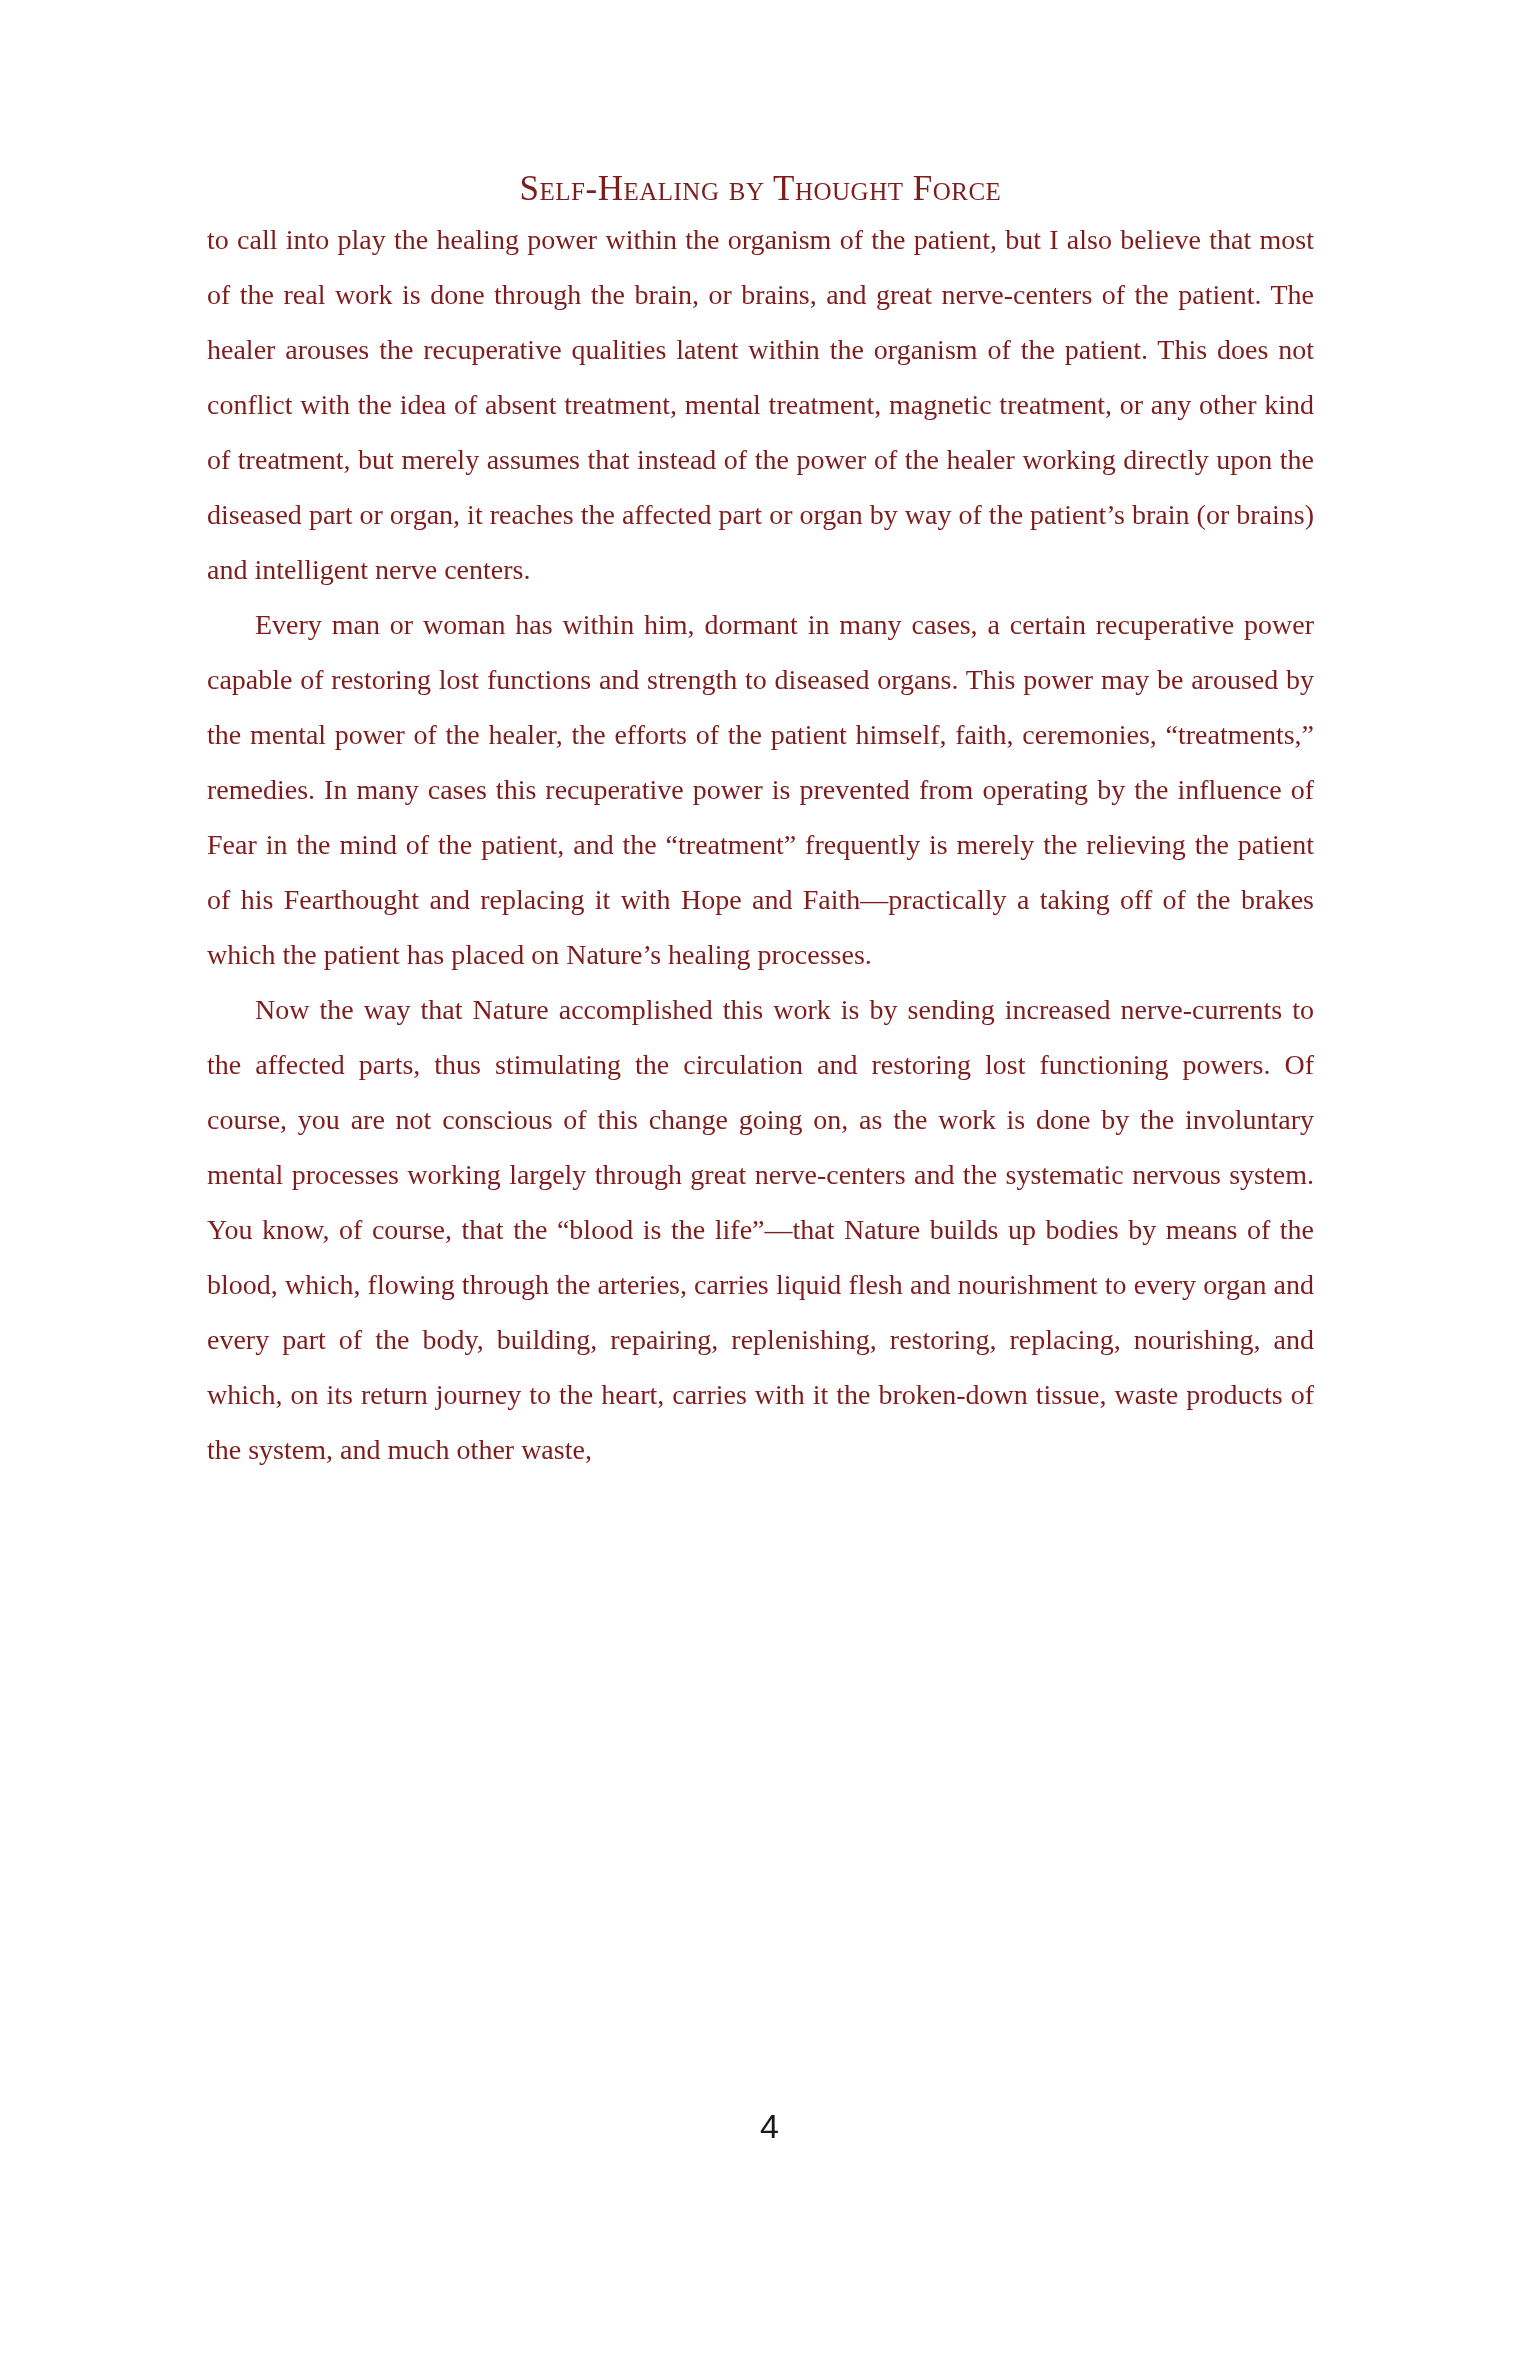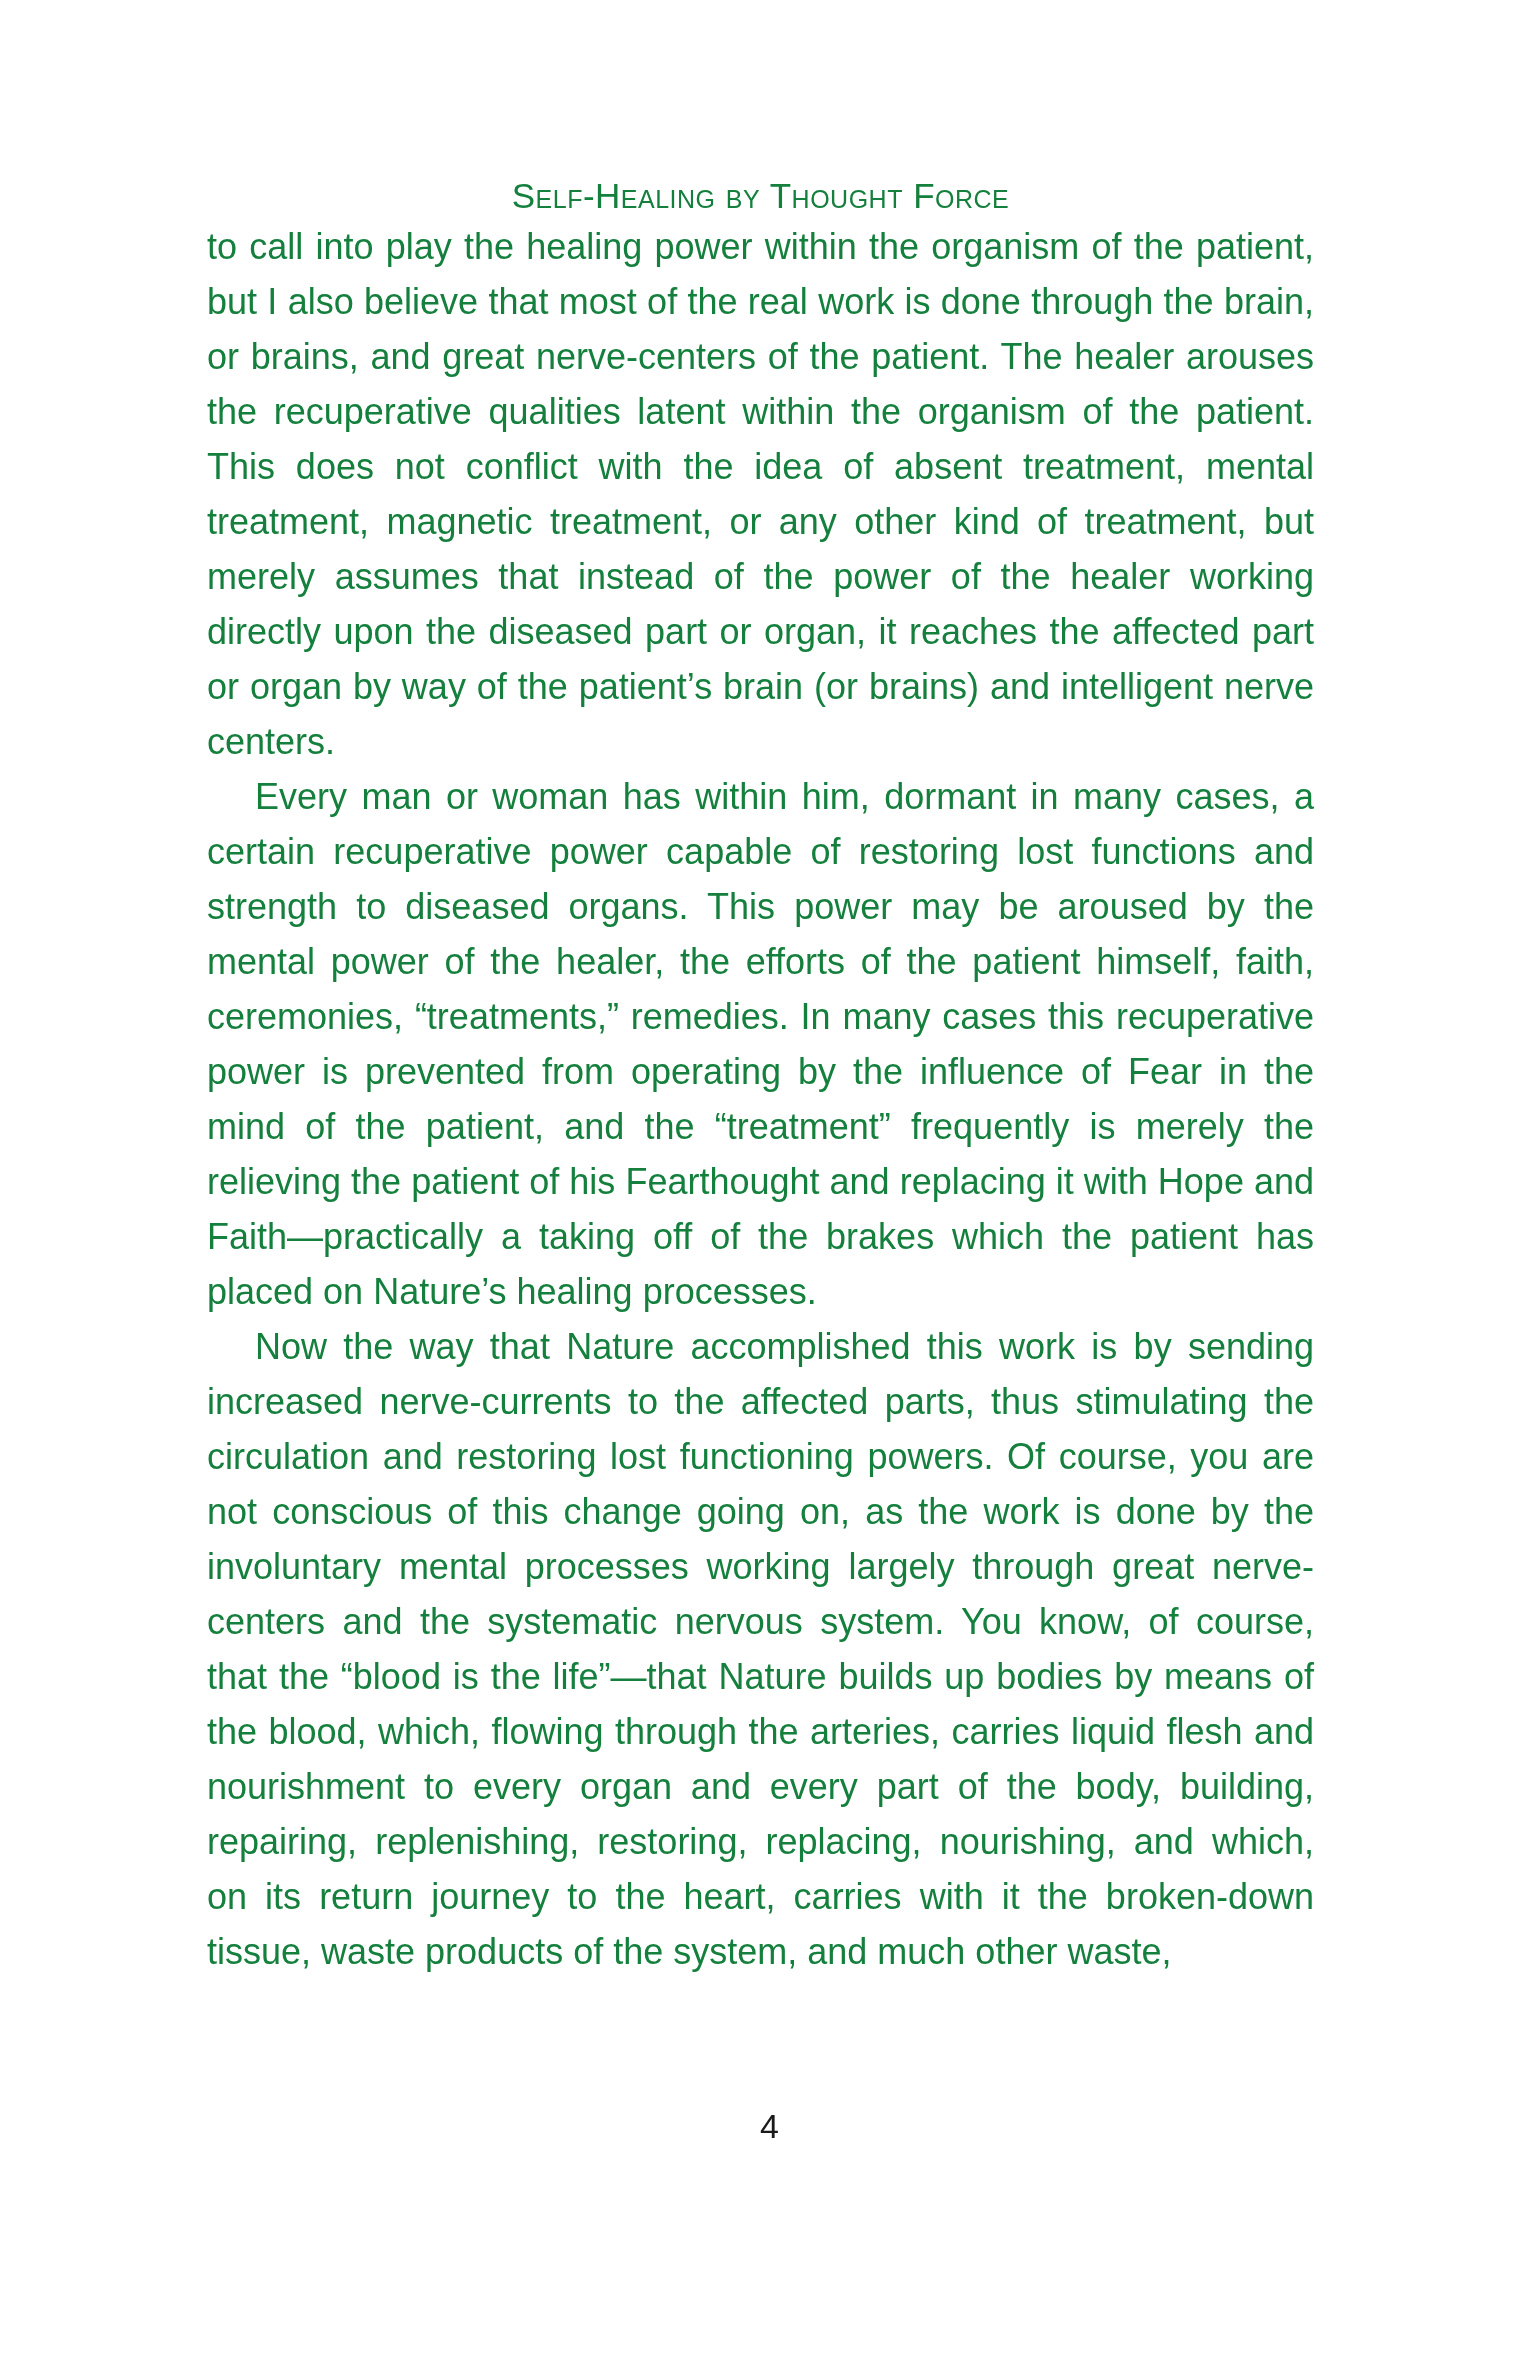--- a/index.html
+++ b/index.html
@@ -1,35 +1,35 @@
 <!DOCTYPE html>
 <html style="font-size:15px"><head>
 <meta charset="utf-8">
 <style>
   html, body { margin: 0; padding: 0; background: #ffffff; }
   body { width: 1539px; height: 2377px; position: relative; overflow: hidden; }
   .page {
     position: absolute;
     left: 207px;
-    top: 172px;
+    top: 165px;
     width: 1107px;
-    color: #15803d;
-    font-family: Liberation Sans, sans-serif;
+    color: #7f1d1d;
+    font-family: Liberation Serif, serif;
   }
   .running-head {
     text-align: center;
     font-variant: small-caps;
     font-size: 35px;
     line-height: 47px;
     letter-spacing: 0.5px;
     margin-bottom: 0;
   }
   .body-text p {
     margin: 0;
-    font-size: 36px;
+    font-size: 28px;
     line-height: 55px;
     text-align: justify;
     text-align-last: left;
     hyphens: none;
   }
   .body-text p.indent { text-indent: 48px; }
   .page-number {
     position: absolute;
     left: 0; right: 0;
     top: 2107px;

